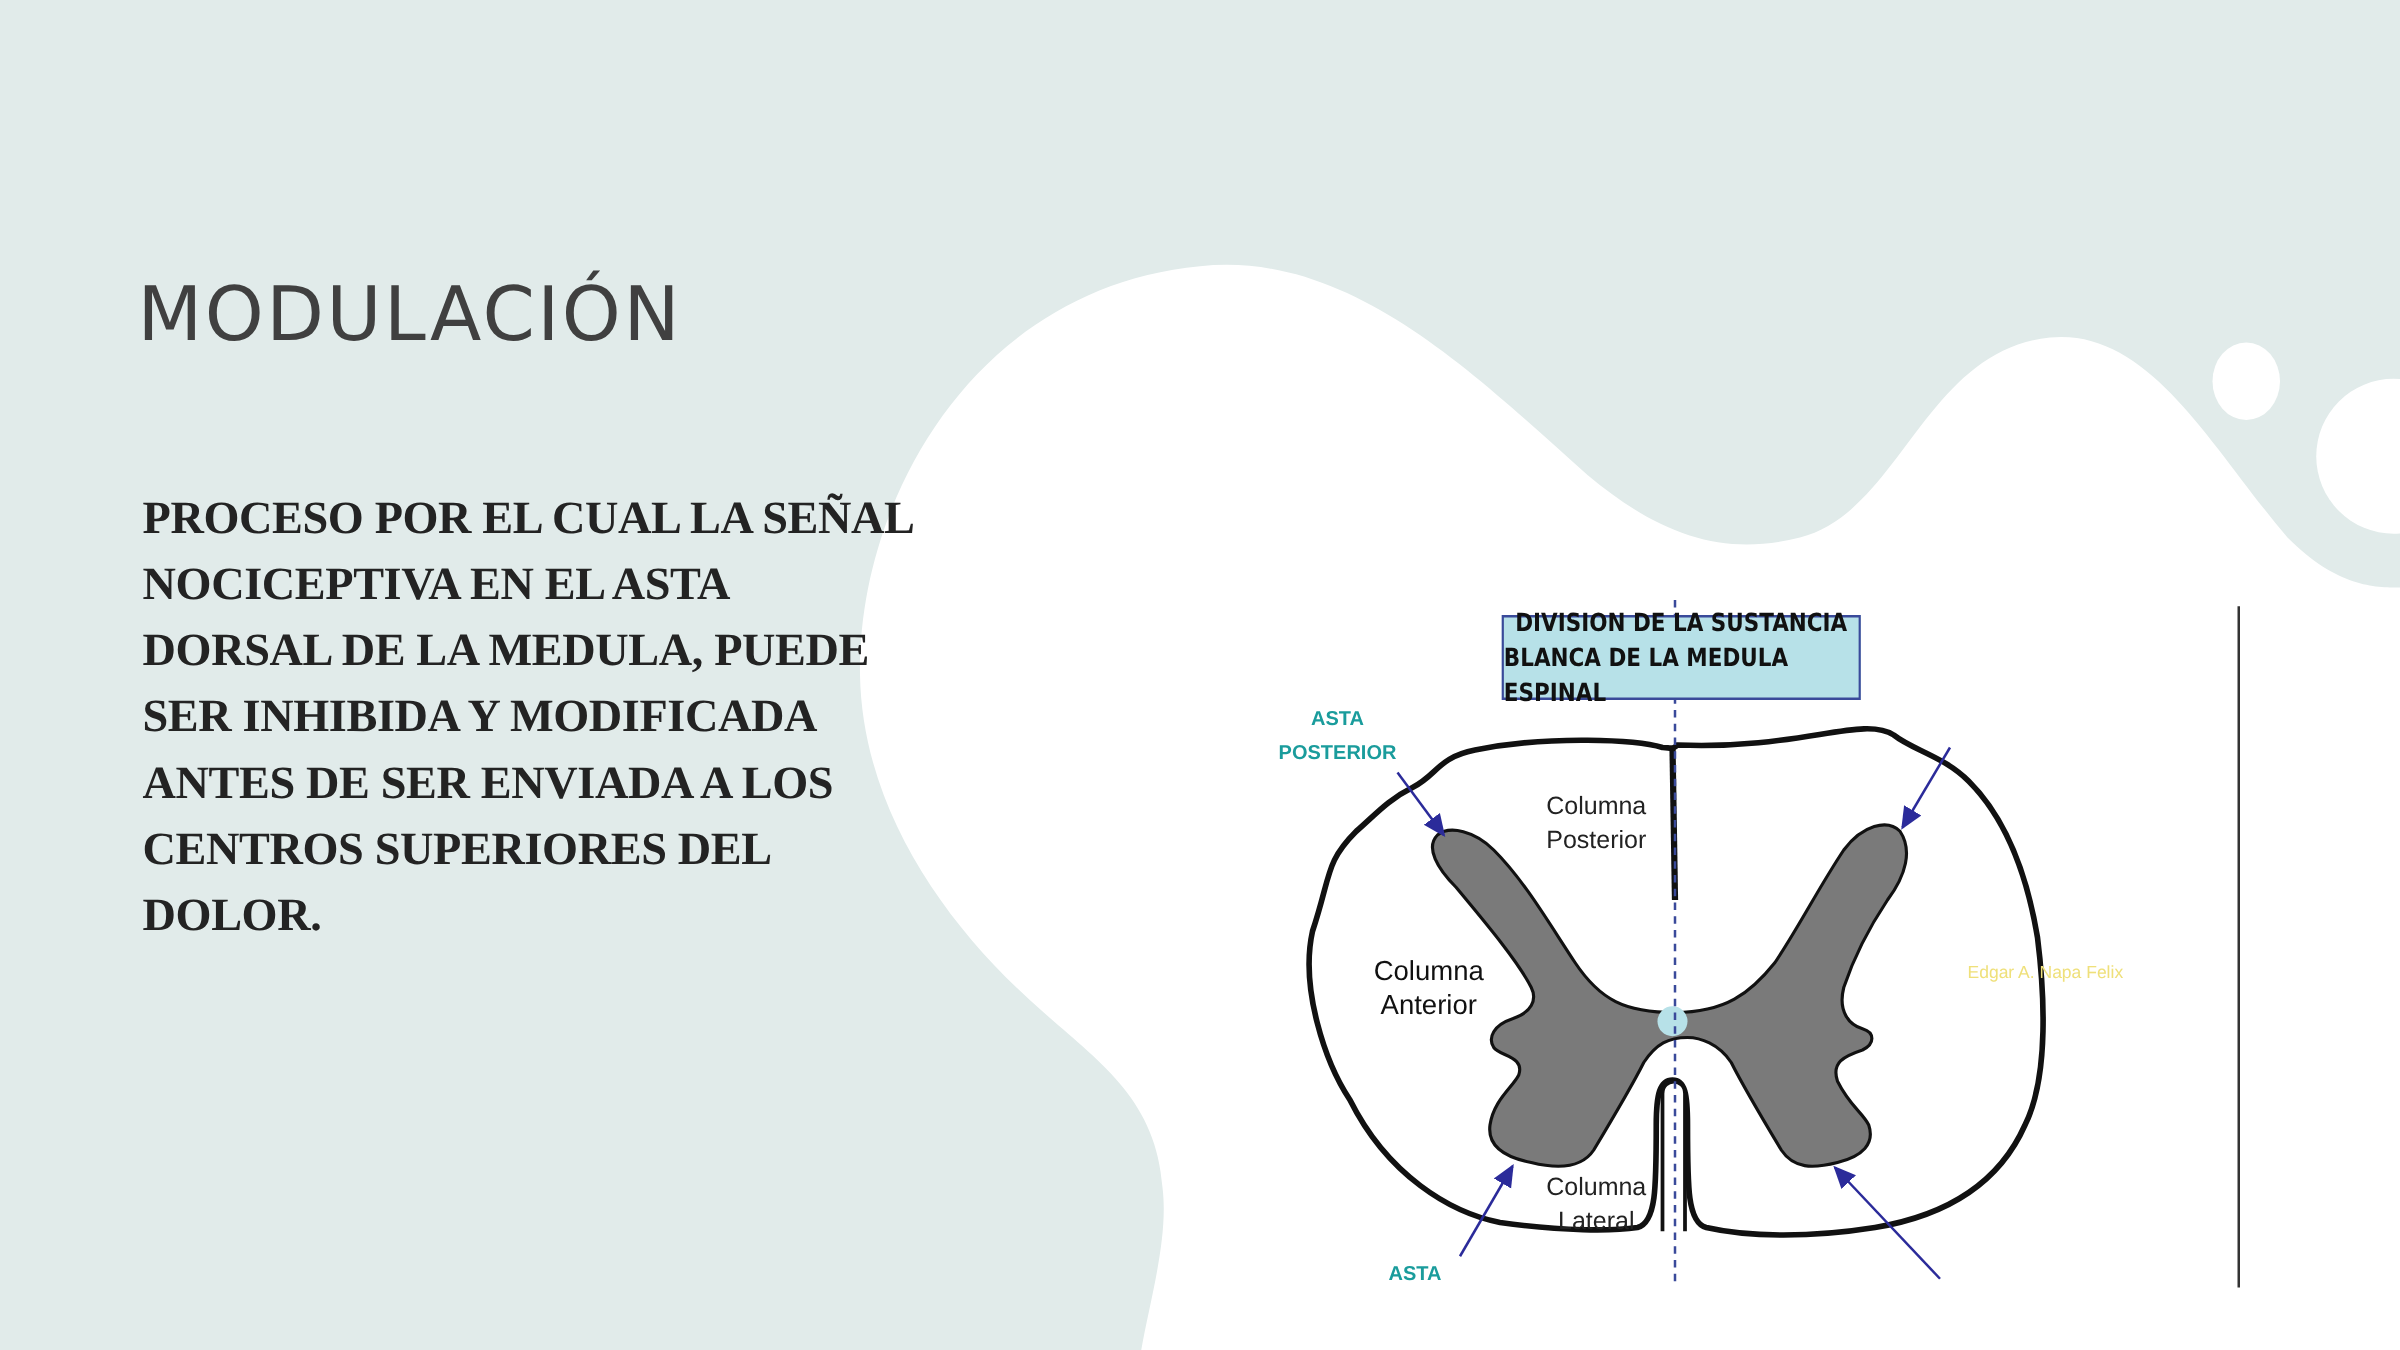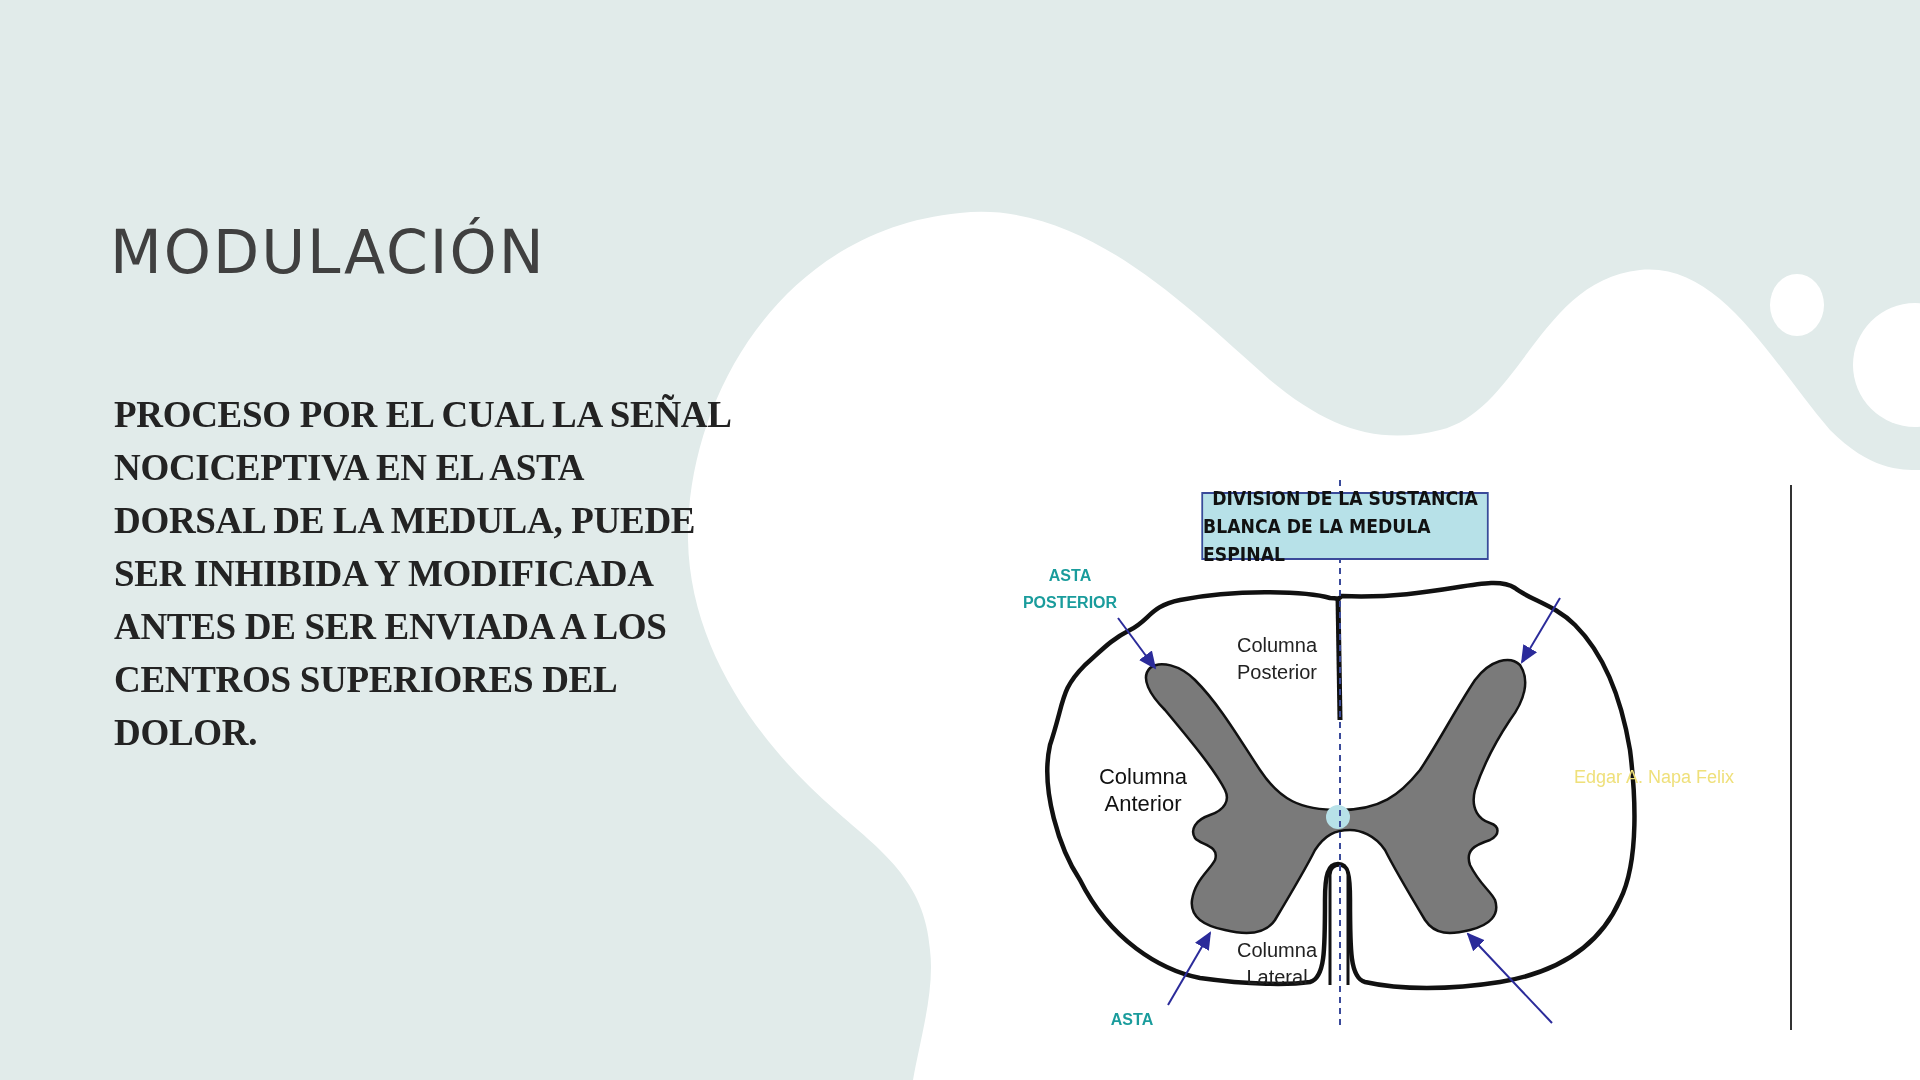--- a/index.html
+++ b/index.html
@@ -26,21 +26,21 @@
     position: absolute; left: 1178px; top: 492px; width: 334px; height: 68px;
     background: #b7e1e8; border: 2px solid #3a4a9a; box-sizing: border-box;
     display: flex; flex-direction: column; align-items: center; justify-content: center;
     font-family: "DejaVu Sans", sans-serif; font-weight: bold; font-size: 20px;
     color: #111; line-height: 28px; transform: scaleX(0.86); transform-origin: center;
   }
   .lbl { position: absolute; text-align: center; line-height: 27px; }
   .lbl-teal { color: #1a9c9c; font-weight: bold; font-size: 16px; font-family: "Liberation Sans", sans-serif; }
   .lbl-dark { color: #222; font-size: 20px; font-family: "Liberation Sans", sans-serif; }
   .lbl-dark-lg { color: #111; font-size: 22px; font-family: "Liberation Sans", sans-serif; }
-  .lbl-watermark { color: #efe07a; font-size: 18px; font-family: "Liberation Sans", sans-serif; white-space: nowrap; }
+  .lbl-watermark { color: #efe07a; font-size: 14px; font-family: "Liberation Sans", sans-serif; white-space: nowrap; }
 </style>
 </head>
 <body>
 
 <svg class="bg-shapes" viewBox="0 0 1920 1080" xmlns="http://www.w3.org/2000/svg">
   <path fill="#ffffff" d="M960,213 C1080,200 1180,300 1270,380 C1330,430 1380,445 1440,430 C1520,410 1540,280 1640,270 C1720,262 1770,360 1830,430 C1870,470 1900,470 1920,470 L1920,1080 L913,1080 C920,1040 935,990 930,950 C925,880 880,850 835,810 C760,745 690,650 688,540 C686,400 780,230 960,213 Z"></path>
   <ellipse cx="1797" cy="305" rx="27" ry="31" fill="#ffffff"></ellipse>
   <ellipse cx="1915" cy="365" rx="62" ry="62" fill="#ffffff"></ellipse>
 </svg>
 

